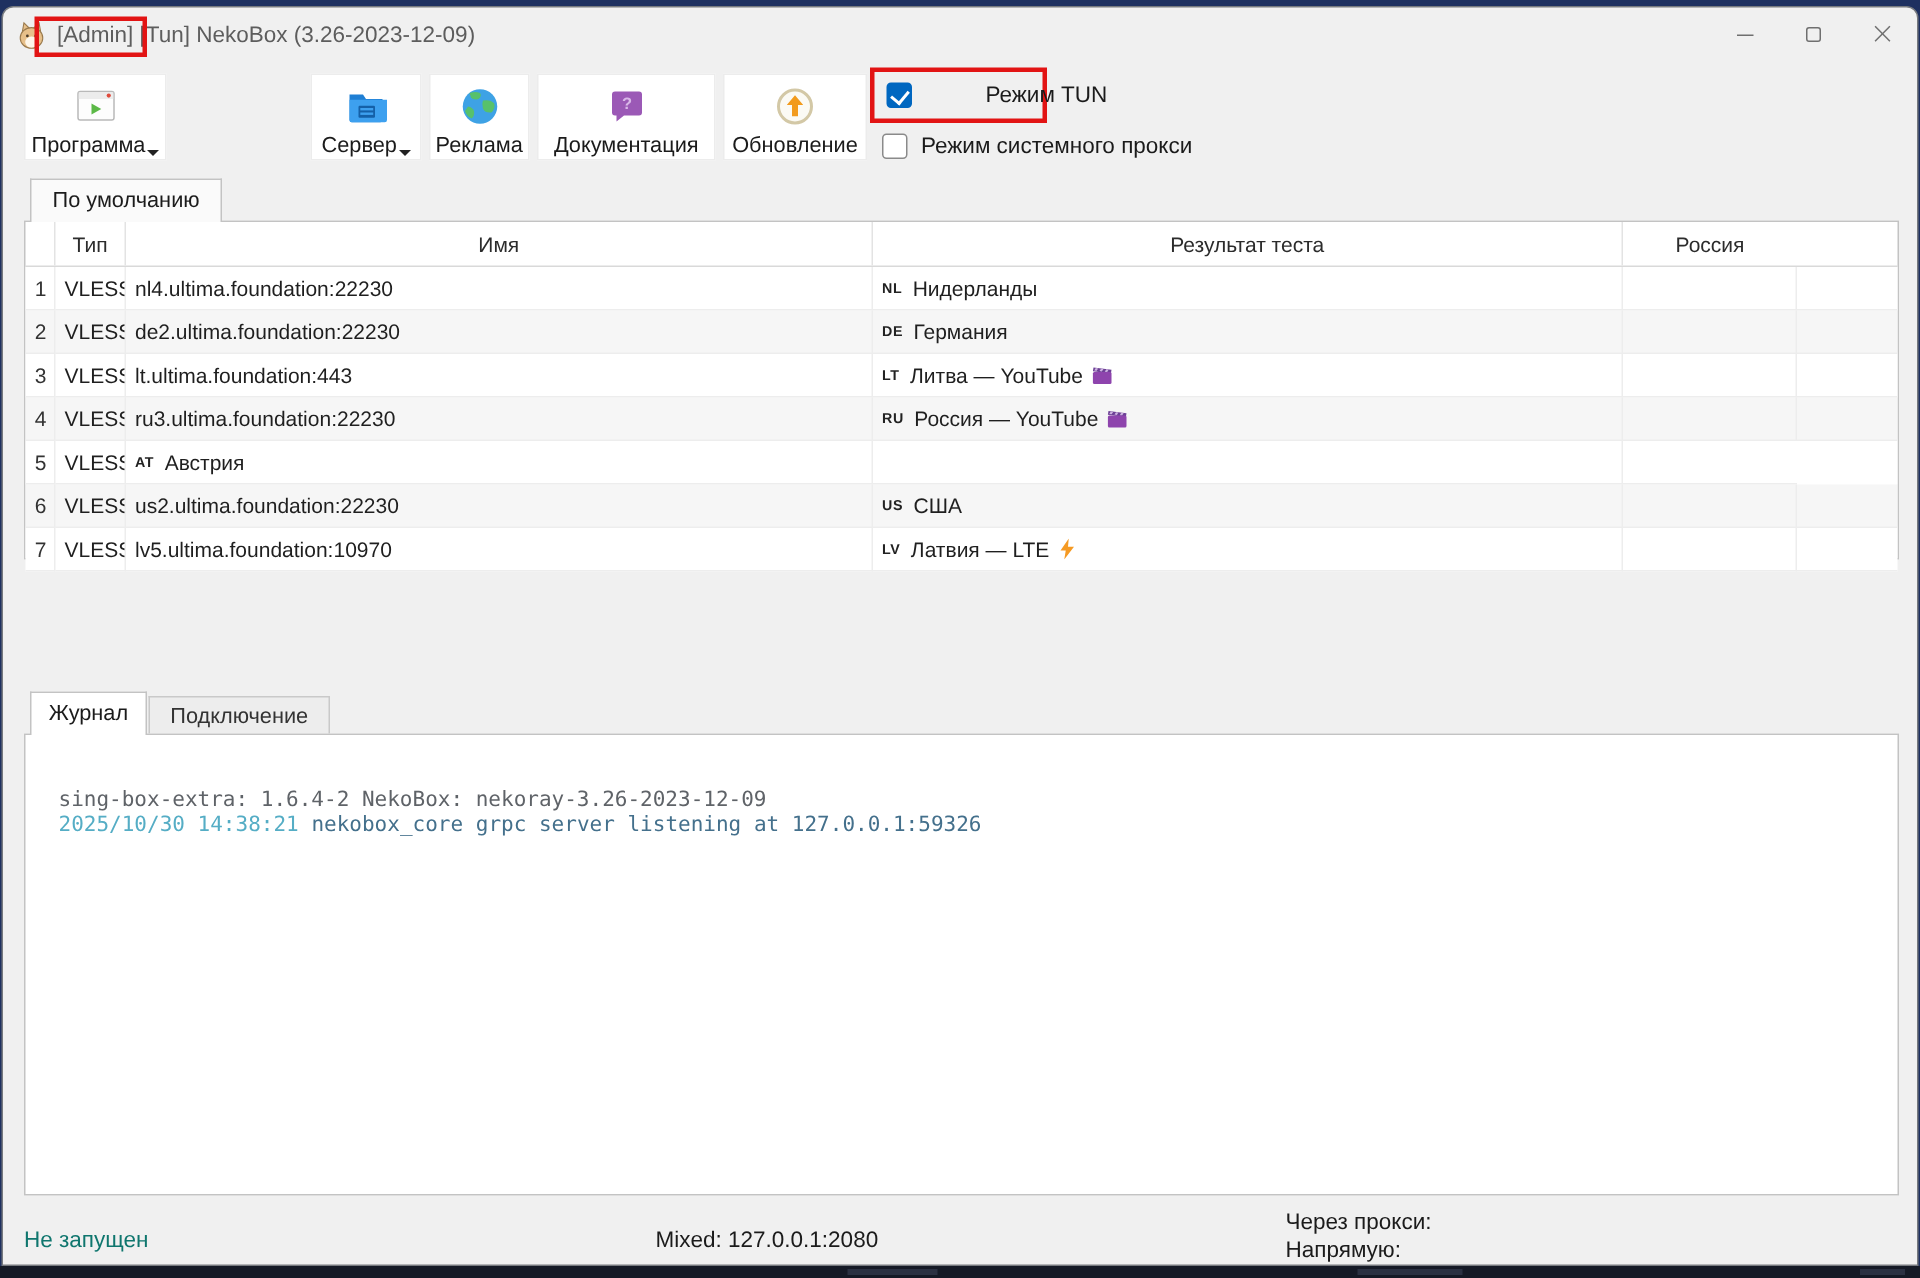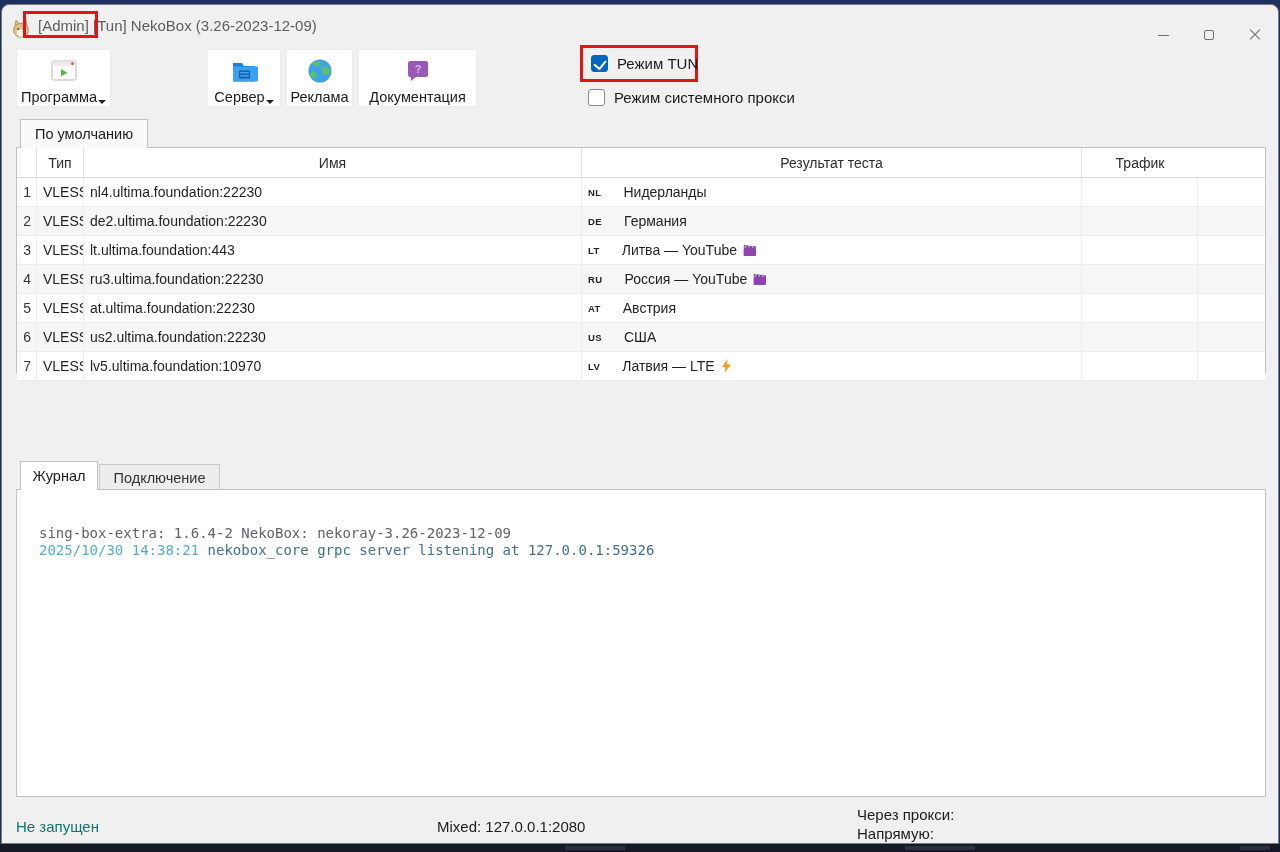--- a/index.html
+++ b/index.html
@@ -7,21 +7,21 @@
   body { background:#1e3060; font-family:"Liberation Sans", sans-serif; position:relative; }
 
   
   .window {
     position:absolute; left:1px; right:1px; top:4px; bottom:8px;
     background:#f0f0f0; border:1px solid #76797e;
     border-radius:8px 8px 0 0; overflow:hidden;
   }
 
   
-  .titlebar { position:absolute; left:0; top:12px; right:0; height:36px; display:flex; }
+  .titlebar { position:absolute; left:0; top:0; right:0; height:36px; display:flex; align-items:center; }
   .app-icon { margin-left:8px; width:22px; height:22px; flex:0 0 auto; }
   .title-text { margin-left:6px; font-size:15px; color:#5d5d5d; white-space:nowrap; }
   .win-controls { position:absolute; right:0; top:0; height:36px; display:flex; }
   .win-btn { width:46px; height:36px; display:flex; align-items:center; justify-content:center; }
   .glyph-min { width:11px; height:1px; background:#6f6f6f; }
   .glyph-max { width:10px; height:10px; border:1px solid #6f6f6f; border-radius:2px; }
   .glyph-close { width:12px; height:12px; position:relative; }
   .glyph-close::before,.glyph-close::after { content:""; position:absolute; left:-1px; top:5px; width:14px; height:1px; background:#6f6f6f; }
   .glyph-close::before { transform:rotate(45deg); }
   .glyph-close::after { transform:rotate(-45deg); }
@@ -68,21 +68,21 @@
   .tbl-header .hcell { display:flex; align-items:center; justify-content:center; font-size:14px;
                 color:#2c2c2c; border-right:1px solid #e3e3e3; overflow:hidden; white-space:nowrap; }
   .tbl-header .hcell:last-child { border-right:none; }
   .trow { display:grid; grid-template-columns:20px 47px 498px 500px 116px 67px; height:29px; background:#fff; }
   .trow.alt { background:#f6f6f6; }
   .tcell { display:flex; align-items:center; font-size:14px; color:#1f1f1f;
            border-right:1px solid #ededed; border-bottom:1px solid #ededed;
            padding-left:6px; overflow:hidden; white-space:nowrap; }
   .tcell:last-child { border-right:none; }
   .cell-num { justify-content:flex-end; padding-right:5px; padding-left:0; color:#333; }
-  .code { font-size:9.5px; font-weight:600; letter-spacing:.4px; margin-right:22px; color:#222; }
+  .code { font-size:9.5px; font-weight:600; letter-spacing:.4px; margin-right:7px; color:#222; }
   .badge { margin-left:6px; display:none; align-items:center; }
   .badge.show { display:inline-flex; }
 
   
   .log-tab-active { position:absolute; left:18px; top:456px; width:78px; height:29px; background:#fff;
                     border:1px solid #c3c3c3; border-bottom:none; z-index:3;
                     display:flex; align-items:center; justify-content:center; font-size:14.5px; color:#1b1b1b; }
   .log-tab { position:absolute; left:97px; top:459px; width:121px; height:26px; background:#ededed;
              border:1px solid #c9c9c9; border-bottom:none; z-index:1;
              display:flex; align-items:center; justify-content:center; font-size:14.5px; color:#333; }
@@ -185,42 +185,53 @@
       <svg width="26" height="26" viewBox="0 0 26 26">
         <path d="M5 3 h16 a2 2 0 0 1 2 2 v12 a2 2 0 0 1 -2 2 h-10 l-5 4 v-4 h-1 a2 2 0 0 1 -2 -2 v-12 a2 2 0 0 1 2 -2 Z" fill="#9b59b6"></path>
         <text x="13" y="14.5" font-size="11" font-weight="bold" fill="#d9b8e8" text-anchor="middle" font-family="'Liberation Sans',sans-serif">?</text>
       </svg>
     </div>
     <div class="tb-label">
         <span>Документация</span>
       </div>
   </div>
 
-
-  <div class="tun-wrap anno" style="left:578px; top:40px;">
+  <div class="tb-btn b6">
+    <div class="ic">
+      <svg width="26" height="26" viewBox="0 0 26 26">
+        <circle cx="13" cy="13" r="11" fill="#fbfaf4" stroke="#d3c8a6" stroke-width="2"></circle>
+        <path d="M13 5.5 L18.5 12 H15 V19.5 H11 V12 H7.5 Z" fill="#f29b1d"></path>
+      </svg>
+    </div>
+    <div class="tb-label">
+        <span>Обновление</span>
+      </div>
+  </div>
+
+  <div class="tun-wrap anno" style="left:578px; top:40px;gap:40px;">
     <div class="checkbox checked"></div>
     <span class="cb-label">Режим TUN</span>
   </div>
 
   <div class="cb-row2">
     <div class="checkbox unchecked"></div>
     <span class="cb-label">Режим системного прокси</span>
   </div>
 
   <div class="profile-tab">
     <span>По умолчанию</span>
   </div>
 
   <div class="table-frame">
     <div class="tbl-header">
       <div class="hcell"></div>
       <div class="hcell">Тип</div>
       <div class="hcell">Имя</div>
       <div class="hcell">Результат теста</div>
-      <div class="hcell">Трафик</div>
+      <div class="hcell">Россия</div>
     </div>
     <div>
         <div class="trow">
       <div class="tcell cell-num">1</div>
       <div class="tcell">VLESS</div>
       <div class="tcell">nl4.ultima.foundation:22230</div>
       <div class="tcell">
         <span class="code">NL</span>
         <span>Нидерланды</span>
 
@@ -274,21 +285,20 @@
           </svg>
         </span>
 
       </div>
       <div class="tcell"></div>
       <div class="tcell"></div>
     </div>
         <div class="trow">
       <div class="tcell cell-num">5</div>
       <div class="tcell">VLESS</div>
-      <div class="tcell">at.ultima.foundation:22230</div>
       <div class="tcell">
         <span class="code">AT</span>
         <span>Австрия</span>
 
       </div>
       <div class="tcell"></div>
       <div class="tcell"></div>
     </div>
         <div class="trow alt">
       <div class="tcell cell-num">6</div>

